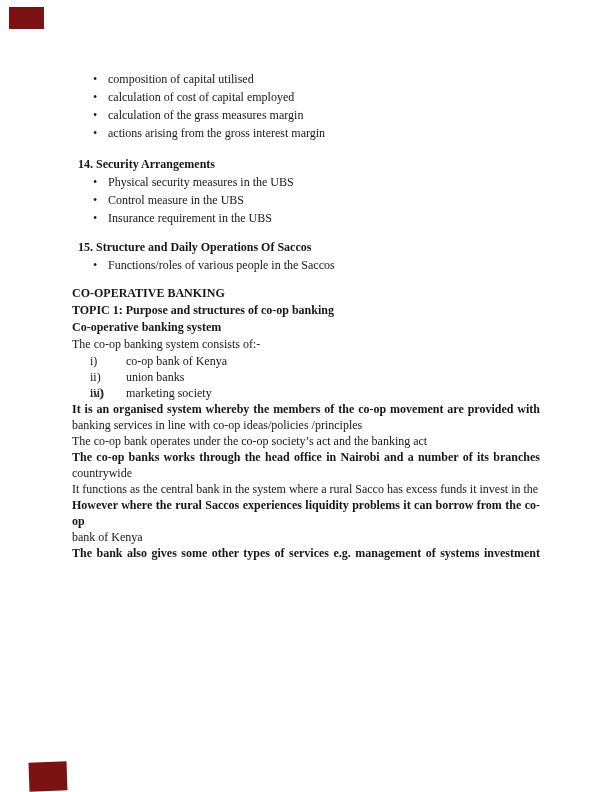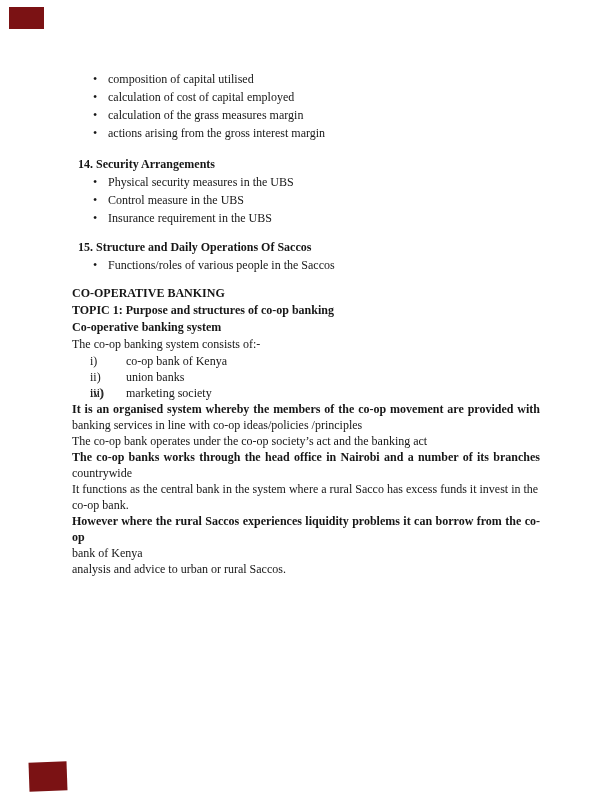--- a/index.html
+++ b/index.html
@@ -155,24 +155,23 @@
     </div>
     <div class="para">
       <div class="p-line">The co-op bank operates under the co-op society’s act and the banking act</div>
     </div>
     <div class="para">
       <div class="p-line jl">The co-op banks works through the head office in Nairobi and a number of its branches</div>
       <div class="p-line">countrywide</div>
     </div>
     <div class="para">
       <div class="p-line">It functions as the central bank in the system where a rural Sacco has excess funds it invest in the</div>
-      <div class="p-line">co-op bank.</div>
     </div>
     <div class="para">
       <div class="p-line jl">However where the rural Saccos experiences liquidity problems it can borrow from the co-op</div>
       <div class="p-line">bank of Kenya</div>
     </div>
     <div class="para">
-      <div class="p-line">analysis and advice to urban or rural Saccos.</div>
+      <div class="p-line jl">The bank also gives some other types of services e.g. management of systems investment</div>
     </div>
 
   </div>
 </div>
 
 </body></html>

